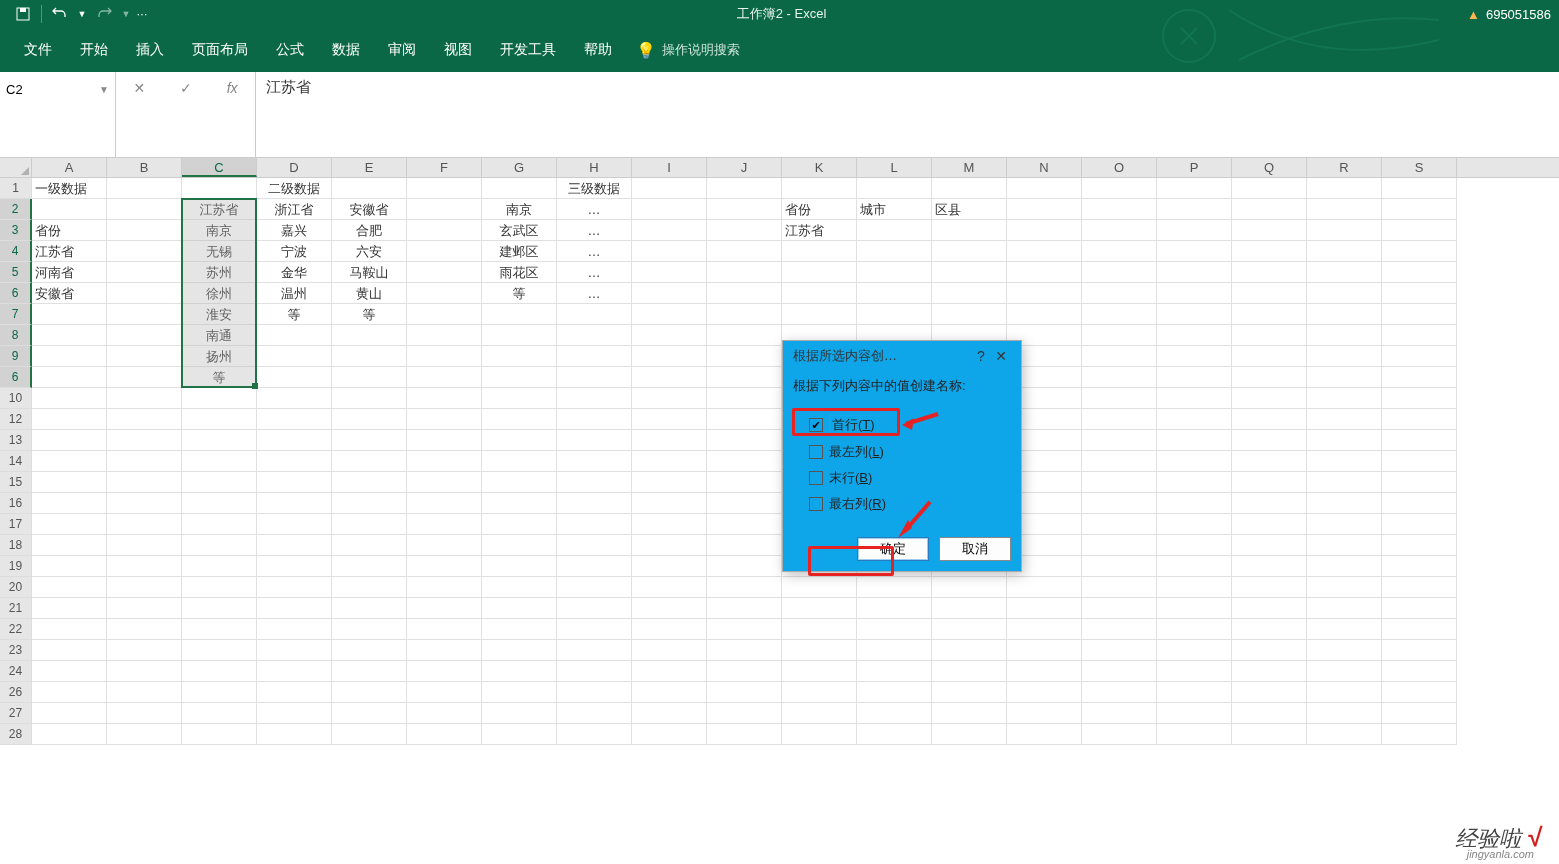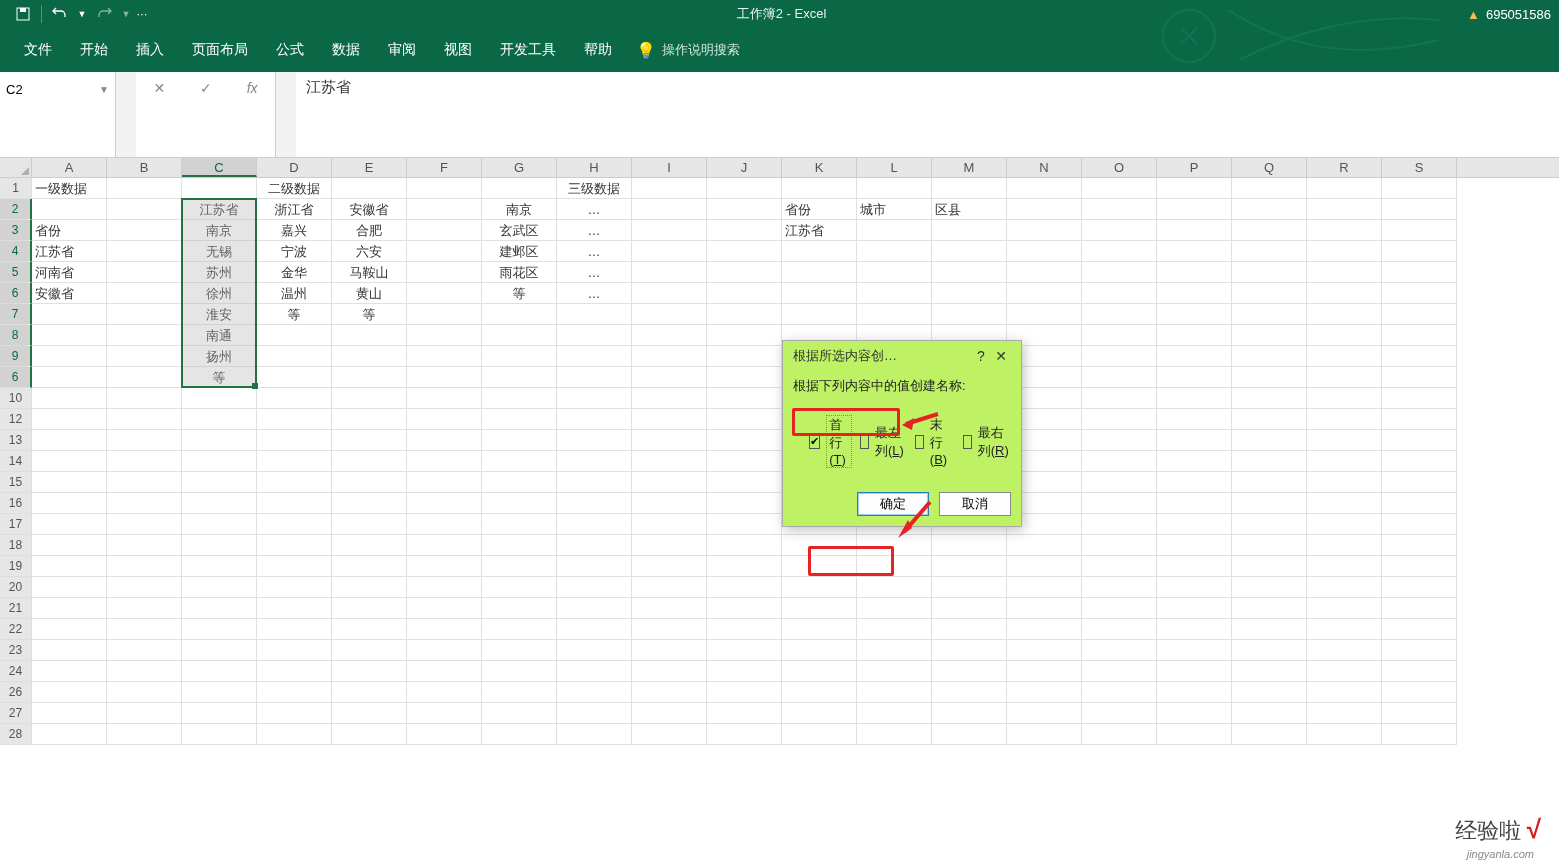--- a/index.html
+++ b/index.html
@@ -14,21 +14,21 @@
 .title-right { margin-left: auto; display: flex; align-items: center; gap: 6px; padding-right: 8px; color: #fff; font-size: 13px; }
 .warn-icon { color: #ffb84d; }
 
 
 .ribbon { height: 44px; background: #0a6847; display: flex; align-items: center; padding-left: 10px; gap: 0; }
 .ribbon-tab { padding: 0 14px; height: 44px; display: flex; align-items: center; color: #fff; font-size: 14px; cursor: pointer; }
 .tell-me { display: flex; align-items: center; gap: 6px; margin-left: 10px; color: #d0e5dc; }
 .bulb-icon { font-size: 16px; }
 
 
-.formula-bar { height: 86px; border-bottom: 1px solid #ccc; display: flex; background: #f3f2f1; gap: 20px; }
+.formula-bar { height: 86px; border-bottom: 1px solid #ccc; display: flex; background: #f3f2f1; }
 .name-box-wrap { width: 116px; border-right: 1px solid #ccc; background: #fff; display: flex; align-items: flex-start; padding-top: 6px; }
 .name-box { width: 100%; height: 22px; padding: 0 6px; display: flex; align-items: center; justify-content: space-between; }
 .name-box-dd { color: #888; font-size: 10px; }
 .fx-btns { width: 140px; border-right: 1px solid #ccc; display: flex; align-items: flex-start; padding-top: 6px; justify-content: space-around; background: #fff; }
 .fx-btn { color: #888; font-size: 14px; padding: 2px 6px; }
 .fx-btn.fx-label { font-style: italic; }
 .formula-input { flex: 1; background: #fff; padding: 6px 10px; font-size: 15px; color: #333; }
 
 
 .col-headers { height: 20px; display: flex; background: #e6e6e6; border-bottom: 1px solid #ccc; }
@@ -44,43 +44,43 @@
 .row-h.sel { background: #d2d2d2; color: #0a6847; border-right: 2px solid #217346; }
 .cell { width: 75px; border-right: 1px solid #e0e0e0; border-bottom: 1px solid #e0e0e0; line-height: 21px; padding: 0 3px; color: #333; white-space: nowrap; overflow: hidden; }
 .cell.center { text-align: center; }
 .cell.left { text-align: left; }
 
 
 .selection-box { position: absolute; border: 2px solid #217346; pointer-events: none; background: rgba(180,180,180,0.35); }
 .selection-handle { position: absolute; width: 6px; height: 6px; background: #217346; right: -3px; bottom: -3px; }
 
 
-.dialog { position: absolute; left: 782px; top: 340px; width: 240px; background: #bef264; border: 1px solid #aaa; box-shadow: 2px 3px 12px rgba(0,0,0,0.25); font-size: 13px; }
+.dialog { position: absolute; left: 782px; top: 340px; width: 240px; background: #0ea5e9; border: 1px solid #aaa; box-shadow: 2px 3px 12px rgba(0,0,0,0.25); font-size: 13px; }
 .dlg-title { height: 30px; display: flex; align-items: center; padding: 0 10px; color: #333; position: relative; }
 .dlg-title-txt { flex: 1; }
 .dlg-help { width: 20px; text-align: center; font-size: 14px; color: #333; }
 .dlg-close { width: 20px; text-align: center; font-size: 14px; color: #333; }
 .dlg-body { padding: 6px 10px 14px; }
 .dlg-label { margin-bottom: 20px; color: #222; }
-.dlg-opts { padding-left: 16px; display: flex; gap: 8px; }
+.dlg-opts { padding-left: 16px; display: flex; flex-direction: column; gap: 8px; }
 .chk { display: flex; align-items: center; gap: 6px; }
 .chk-box { width: 14px; height: 14px; border: 1px solid #555; display: inline-flex; align-items: center; justify-content: center; font-size: 11px; }
 .chk-box.checked::after { content: "✔"; color: #000; }
 .chk-label { color: #222; }
 .chk-label .mn { text-decoration: underline; }
 .dlg-btns { display: flex; justify-content: flex-end; gap: 10px; padding: 10px; }
 .btn { width: 72px; height: 24px; border: 1px solid #888; background: #fdfdfd; text-align: center; line-height: 22px; font-size: 13px; cursor: pointer; }
 .btn.primary { border: 1px solid #2a7abf; box-shadow: inset 0 0 0 1px #9fcdf2; }
 
 
 .callout { position: absolute; border: 3px solid #e62222; border-radius: 2px; pointer-events: none; }
 .arrow-svg { position: absolute; pointer-events: none; }
 
 
-.watermark { position: absolute; right: 18px; bottom: 18px; font-family: KaiTi, serif; color: #444; font-size: 22px; }
+.watermark { position: absolute; right: 18px; bottom: 10px; font-family: KaiTi, serif; color: #444; font-size: 22px; font-style: italic; }
 .watermark .check { color: #d21f1f; font-weight: bold; font-size: 26px; }
 .watermark-sub { position: absolute; right: 25px; bottom: 4px; color: #888; font-size: 11px; font-style: italic; }
 
 
 .deco-arc { position: absolute; right: 120px; top: 0; width: 300px; height: 72px; pointer-events: none; opacity: 0.4; }
 </style>
 </head>
 <body>
 
 <div class="title-bar">

